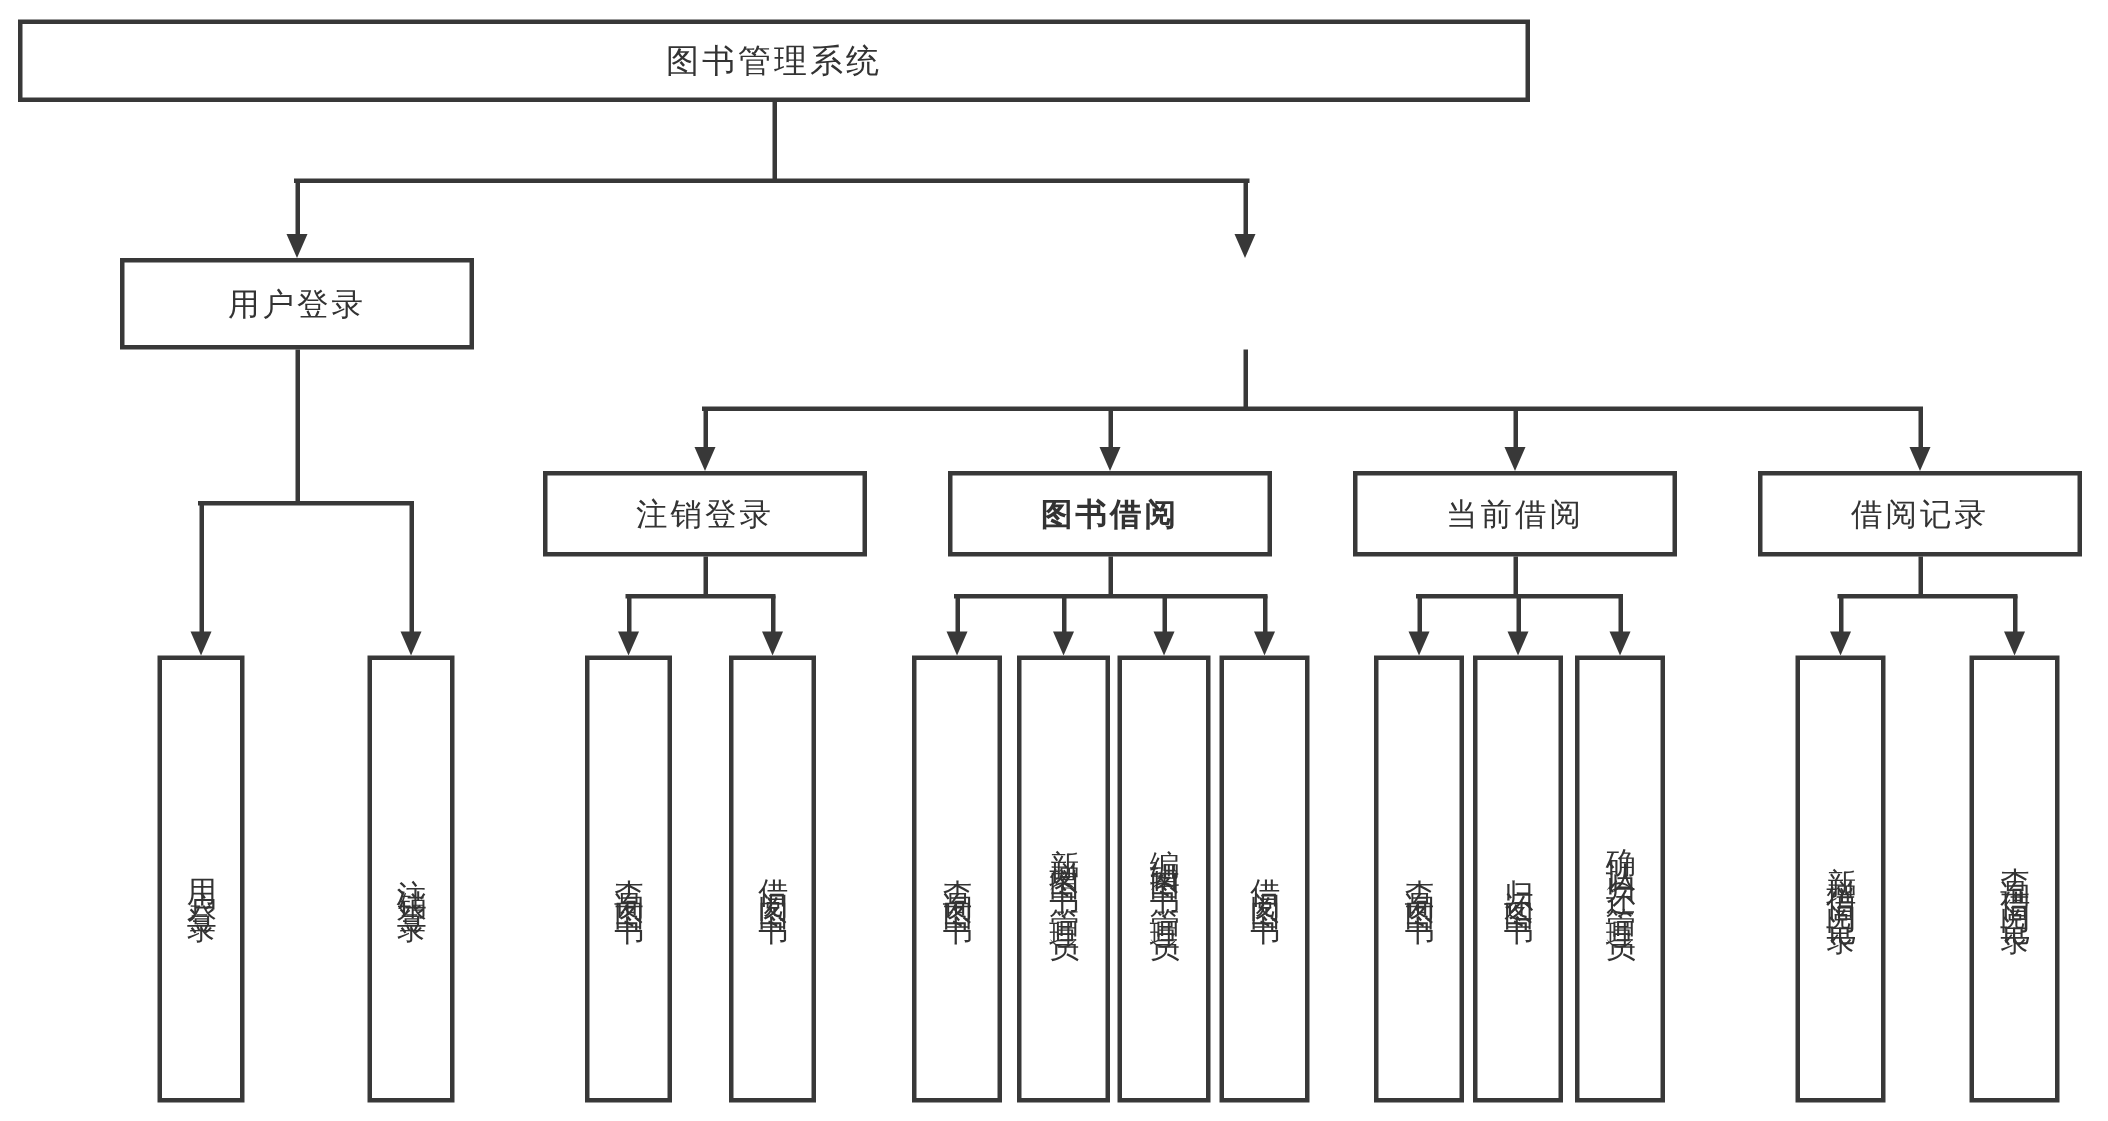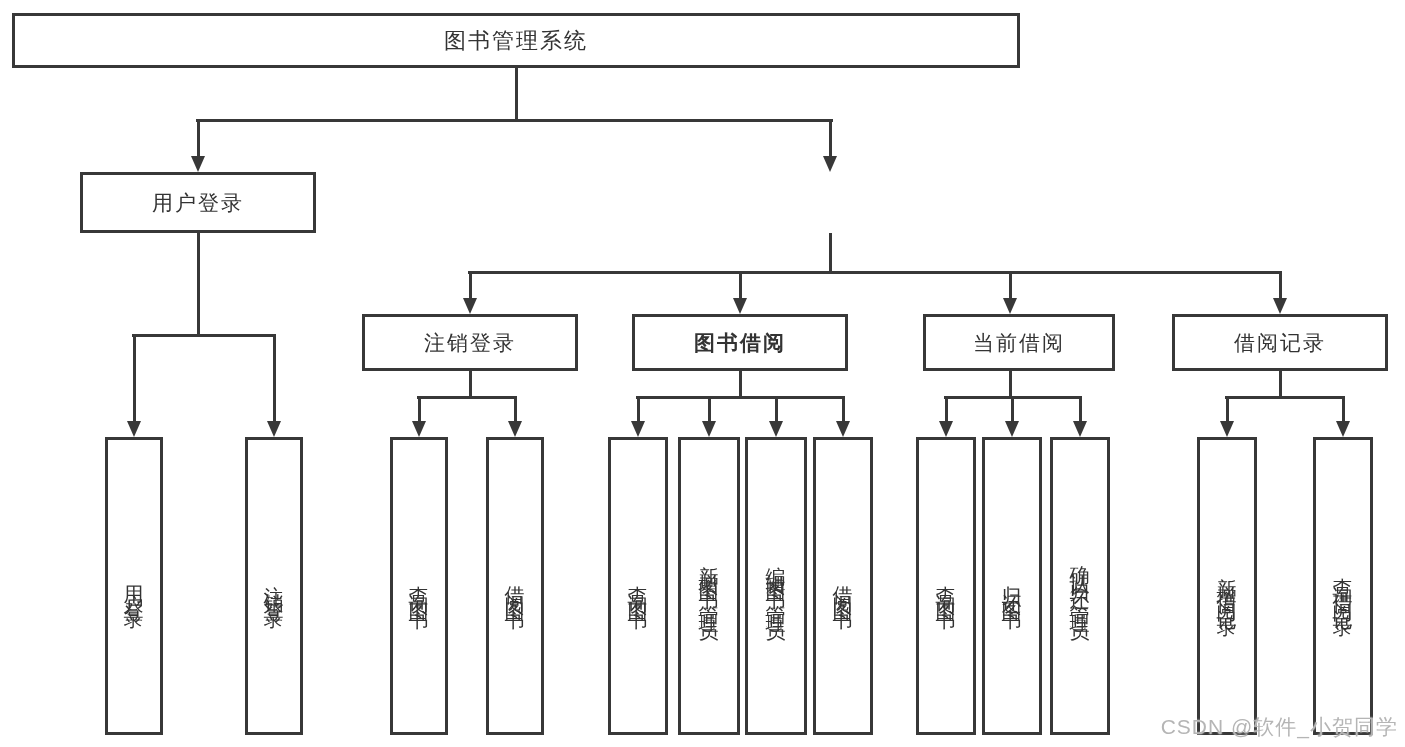--- a/index.html
+++ b/index.html
@@ -63,21 +63,21 @@
 <body>
 
 <div class="stage">
 
   <div class="box root" style="left:12px; top:13px; width:1008px; height:55px;">图书管理系统</div>
 
   <div class="box" style="left:80px; top:172px; width:236px; height:61px;">用户登录</div>
 
   <div class="box" style="left:362px; top:314px; width:216px; height:57px;">注销登录</div>
   <div class="box" style="left:632px; top:314px; width:216px; height:57px;font-weight:bold;">图书借阅</div>
-  <div class="box" style="left:902px; top:314px; width:192px; height:57px;margin-left:21px;">当前借阅</div>
+  <div class="box" style="left:902px; top:314px; width:216px; height:57px;">当前借阅</div>
   <div class="box" style="left:1172px; top:314px; width:216px; height:57px;">借阅记录</div>
 
   <div class="vbox" style="left:105px; top:437px; width:58px; height:298px;">用户登录</div>
   <div class="vbox" style="left:245px; top:437px; width:58px; height:298px;">注销登录</div>
 
   <div class="vbox" style="left:390px; top:437px; width:58px; height:298px;">查询图书</div>
   <div class="vbox" style="left:486px; top:437px; width:58px; height:298px;">借阅图书</div>
 
   <div class="vbox" style="left:608px; top:437px; width:60px; height:298px;">查询图书</div>
   <div class="vbox" style="left:678px; top:437px; width:62px; height:298px;">新增图书（管理员）</div>
@@ -139,14 +139,13 @@
       <div class="cl-v" style="left: 1078.5px; top: 397px; height: 26px;"></div>
       <div class="cl-a" style="left: 1073px; top: 421px;"></div>
       <div class="cl-v" style="left: 1278.5px; top: 371px; height: 26px;"></div>
       <div class="cl-h" style="left: 1225px; top: 396px; width: 120px;"></div>
       <div class="cl-v" style="left: 1225.5px; top: 397px; height: 26px;"></div>
       <div class="cl-a" style="left: 1220px; top: 421px;"></div>
       <div class="cl-v" style="left: 1341.5px; top: 397px; height: 26px;"></div>
       <div class="cl-a" style="left: 1336px; top: 421px;"></div>
     </div>
 
-  <div class="watermark">CSDN @软件_小贺同学</div>
 </div>
 
 </body></html>

